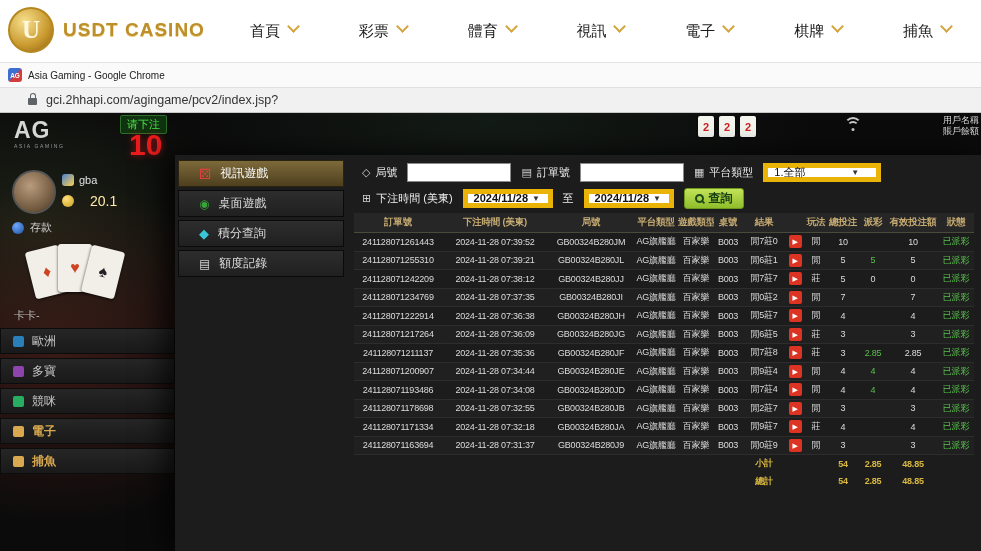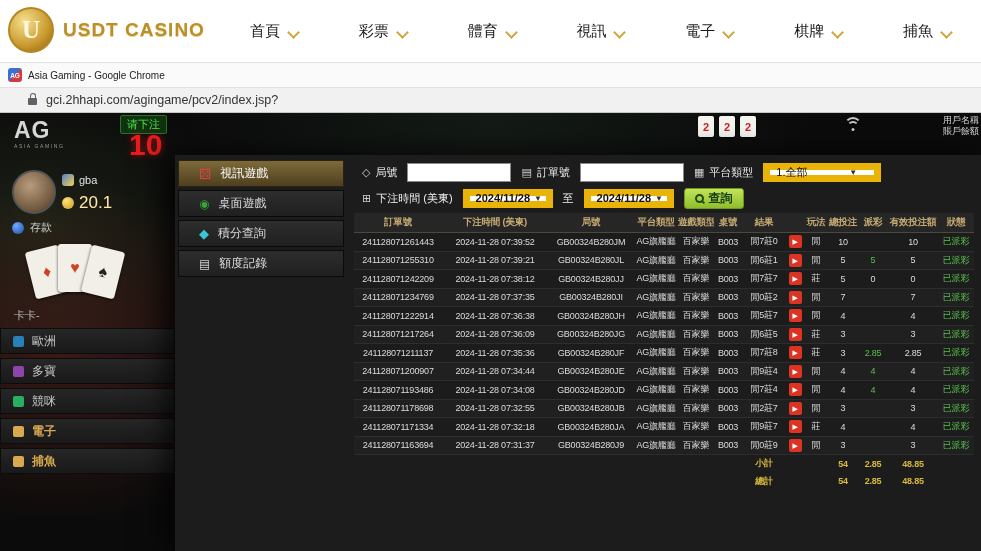--- a/index.html
+++ b/index.html
@@ -8,21 +8,21 @@
 
   
   .site-header{position:absolute;left:0;top:0;width:981px;height:62px;background:#fff;}
   .logo{position:absolute;left:8px;top:7px;display:flex;align-items:center;gap:9px;cursor:pointer}
   .badge{width:46px;height:46px;border-radius:50%;box-sizing:border-box;
          background:radial-gradient(circle at 35% 30%,#f7e08e,#c9992e 60%,#8a5f14);
          border:2px solid #b4871f;color:#fff8e0;font-weight:bold;font-size:25px;
          display:flex;align-items:center;justify-content:center;font-family:"Liberation Serif",serif}
   .logo-text{font-size:19px;font-weight:bold;letter-spacing:1px;color:#bd8f2c;text-shadow:0 1px 0 #e8cc7a}
   .site-nav{position:absolute;left:250px;right:30px;top:0;height:62px;display:flex;align-items:center;justify-content:space-between}
-  .nav-item{display:flex;align-items:flex-end;cursor:pointer}
+  .nav-item{display:flex;align-items:flex-start;cursor:pointer}
   .nav-label{font-size:15px;color:#1a1a1a}
   .chev{width:7px;height:7px;border-right:2px solid #d4a43c;border-bottom:2px solid #d4a43c;
         transform:rotate(45deg);margin-left:9px;margin-bottom:4px}
 
   
   .titlebar{position:absolute;top:62px;left:0;width:100%;height:25px;background:#fafafa;border-top:1px solid #e3e3e3;
             display:flex;align-items:center;gap:6px;padding-left:8px;box-sizing:border-box}
   .favicon{width:14px;height:14px;border-radius:3px;flex:none;
            background:linear-gradient(135deg,#3b6fd4 0 45%,#d43b3b 55% 100%);
            color:#fff;font-size:6.5px;font-weight:bold;display:flex;align-items:center;justify-content:center}
@@ -60,21 +60,21 @@
   .wifi i:nth-child(2){width:8px;height:8px;bottom:-2px}
   .wifi b{position:absolute;left:50%;bottom:0;transform:translateX(-50%);width:3px;height:3px;background:#c9c9c9;border-radius:50%}
   .acct{position:absolute;right:2px;top:2px;text-align:right;z-index:3}
   .acct div{font-size:9px;color:#ddd;line-height:11px}
 
   
   .lstrip{position:absolute;left:0;top:45px;width:175px;height:393px}
   .avatar{position:absolute;left:12px;top:12px;width:44px;height:44px;border-radius:50%;box-sizing:border-box;
           background:radial-gradient(circle at 40% 35%,#b99c7e,#6e563c 70%,#3c2f21);border:2px solid #555}
   .uname{position:absolute;left:62px;top:16px;display:flex;align-items:center;gap:5px;font-size:11px;color:#e0e0e0}
-  .ubal{position:absolute;left:62px;top:35px;display:flex;align-items:center;gap:5px;font-size:17px;color:#ffe9a8}
+  .ubal{position:absolute;left:62px;top:35px;display:flex;align-items:center;gap:16px;font-size:14px;color:#ffe9a8}
   .uico{width:12px;height:12px;border-radius:3px;display:inline-block;flex:none}
   .badge2{background:linear-gradient(135deg,#4a7fd4,#ffd24a)}
   .coin{border-radius:50%;background:radial-gradient(circle at 35% 30%,#ffe27a,#c89a20)}
   .dep{position:absolute;left:12px;top:62px;display:flex;align-items:center;gap:6px;font-size:11px;color:#cfcfcf}
   .depo{border-radius:50%;background:radial-gradient(circle at 35% 30%,#6fa8ff,#1c4f9e)}
   .fan{position:absolute;left:26px;top:84px;width:110px;height:60px}
   .fc{position:absolute;width:34px;height:48px;background:#f2efe8;border-radius:3px;font-size:16px;font-style:normal;
       display:flex;align-items:center;justify-content:center;box-shadow:0 1px 3px rgba(0,0,0,.7)}
   .fc.a{left:4px;top:6px;transform:rotate(-14deg);color:#c42}
   .fc.b{left:32px;top:2px;color:#c42}
@@ -103,21 +103,21 @@
              line-height:11px;text-align:center;display:inline-block}
   .icon-roulette{color:#3aa33a;font-size:12px}
   .icon-gem{color:#39c5d8;font-size:13px}
   .icon-doc{color:#cfcfcf;font-size:12px}
 
   .mcontent{flex:1;padding:5px 7px 0 7px;min-width:0}
   .frow{display:flex;align-items:center;height:24px;margin-bottom:2px;gap:10px;padding-left:8px}
   .flabel{display:flex;align-items:center;gap:5px;font-size:11px;color:#ececec;flex:none}
   .fico{color:#cfcfcf;font-size:11px}
   .finput{width:96px;height:17px;border:1px solid #8a8a8a;background:#fff;font-size:11px;padding:0 3px}
-  .fselect{height:19px;background:#fff;border:7px solid #eab308;display:flex;align-items:center;justify-content:space-between;
+  .fselect{height:19px;background:#fff;border:5px solid #eab308;display:flex;align-items:center;justify-content:space-between;
            padding:0 17px 0 6px;font-size:11px;color:#111;box-sizing:border-box;cursor:pointer}
   .fselect.platform{width:118px}
   .fselect.date{width:90px;font-weight:bold}
   .selarrow{font-size:8px;color:#333;margin-left:4px}
   .search-btn{display:flex;align-items:center;gap:5px;height:21px;padding:0 10px;cursor:pointer;
               background:linear-gradient(180deg,#c3e35a,#8fbe2b);border:1px solid #6d9a1d;border-radius:3px;
               font-size:12px;font-weight:bold;color:#143c10;font-family:inherit}
   .mag{width:9px;height:9px;border:2px solid #1d4a18;border-radius:50%;position:relative;box-sizing:border-box}
   .mag::after{content:"";position:absolute;width:4px;height:2px;background:#1d4a18;right:-3px;bottom:-2px;transform:rotate(45deg)}
 

